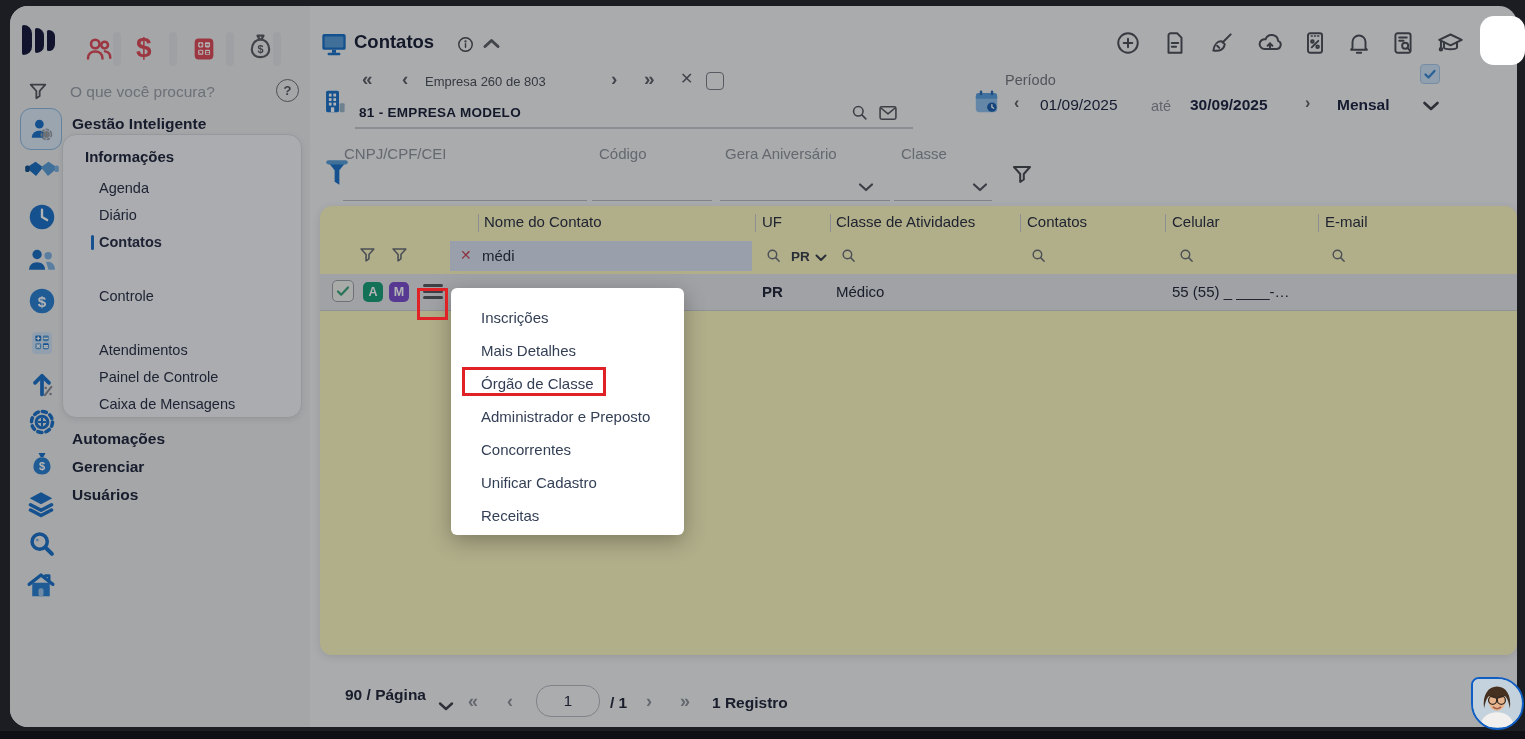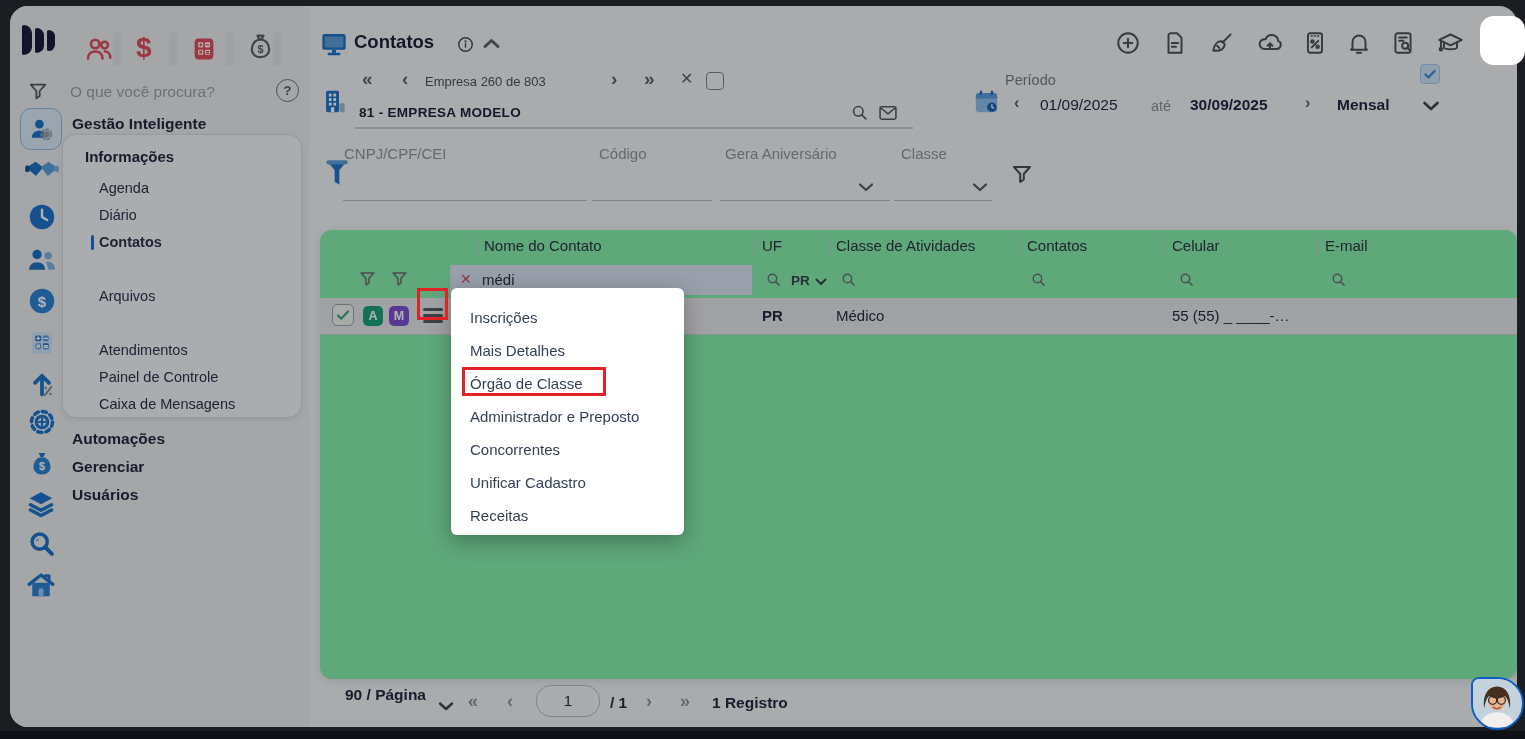--- a/index.html
+++ b/index.html
@@ -34,21 +34,21 @@
   .submenu-item{
     position:absolute;left:0;width:100%;height:27px;line-height:27px;padding-left:36px;
     box-sizing:border-box;font-size:14.5px;color:#2a3046;cursor:pointer;
   }
   .active-bar{position:absolute;left:28px;width:3px;height:15px;border-radius:2px;background:#1b72c8}
   .side-bold{position:absolute;left:62px;font-size:15.5px;font-weight:700;color:#20263c}
   .nav-glyph{position:absolute;color:#5d6168;font-size:19px;font-weight:600;cursor:pointer}
   .gray-label{position:absolute;font-size:15px;color:#8e939b}
   .u-line{position:absolute;border-bottom:1.5px solid #b9bbbf}
   .panel{
-    position:absolute;left:310px;top:224px;width:1197px;height:449px;background:#86efac;
+    position:absolute;left:310px;top:200px;width:1197px;height:449px;background:#fef9c3;
     border-radius:12px;box-shadow:0 2px 8px rgba(0,0,0,.10);overflow:hidden;
   }
   .col-sep{position:absolute;width:1px;height:18px;top:8px;background:#c9cbcf}
   .th{position:absolute;top:7px;font-size:15px;font-weight:500;color:#2b3040;white-space:nowrap}
   .q-icon{position:absolute;color:#6a6e75}
   .row{position:absolute;left:0;top:68px;width:100%;height:36px;background:#e6e7ea;border-bottom:1px solid #cfd0d4}
   .badge{
     position:absolute;width:20px;height:20px;border-radius:5px;color:#fff;font-size:12.5px;
     font-weight:700;text-align:center;line-height:20px;
   }
@@ -58,21 +58,21 @@
   .pag-glyph{position:absolute;color:#8f939b;font-size:18px;font-weight:600;cursor:pointer}
   .page-pill{
     position:absolute;left:526px;top:679px;width:62px;height:30px;border:1.5px solid #b6b9bf;
     border-radius:15px;background:#f4f5f7;text-align:center;line-height:30px;font-size:15px;color:#23283a;
   }
   .overlay{position:absolute;inset:0;background:rgba(8,9,14,.31);z-index:50}
   .popup{
     position:absolute;left:451px;top:288px;width:233px;height:247px;background:#ffffff;
     border-radius:6px;box-shadow:0 6px 22px rgba(0,0,0,.30);z-index:100;padding-top:13px;box-sizing:border-box;
   }
-  .popup-item{height:33px;line-height:33px;padding-left:19px;font-size:15px;color:#333f55;cursor:pointer;white-space:nowrap}
+  .popup-item{height:33px;line-height:33px;padding-left:30px;font-size:15px;color:#333f55;cursor:pointer;white-space:nowrap}
   .red-box{position:absolute;border:3px solid #e02226;z-index:110;box-sizing:border-box}
   .white-square{position:absolute;left:1480px;top:16px;width:45px;height:49px;background:#fff;border-radius:14px;z-index:100}
   .avatar{
     position:absolute;left:1471px;top:677px;width:53px;height:53px;z-index:100;cursor:pointer;
     border:2.5px solid #0f5ec4;border-radius:8px 50% 50% 50%;overflow:hidden;background:#c3d2dc;box-sizing:border-box;
   }
   .bottom-strip{position:absolute;left:0;bottom:0;width:100%;height:8px;background:#141419;z-index:40}
 </style>
 </head>
 <body>
@@ -222,21 +222,21 @@
     </span>
 
     <span class="i" style="left:62px;top:109px;font-size:15.5px;font-weight:700;color:#20263c">Gestão Inteligente</span>
 
     <div class="submenu">
       <span class="submenu-title">Informações</span>
       <div class="submenu-item" style="top:40px">Agenda</div>
       <div class="submenu-item" style="top:67px">Diário</div>
       <span class="active-bar" style="top:100px"></span>
       <div class="submenu-item" style="top:94px;font-weight:600">Contatos</div>
-      <div class="submenu-item" style="top:148px">Arquivos</div>
+      <div class="submenu-item" style="top:148px">Controle</div>
       <div class="submenu-item" style="top:202px">Atendimentos</div>
       <div class="submenu-item" style="top:229px">Painel de Controle</div>
       <div class="submenu-item" style="top:256px">Caixa de Mensagens</div>
     </div>
 
     <span class="side-bold" style="top:424px">Automações</span>
     <span class="side-bold" style="top:452px">Gerenciar</span>
     <span class="side-bold" style="top:480px">Usuários</span>
   </div>
 

